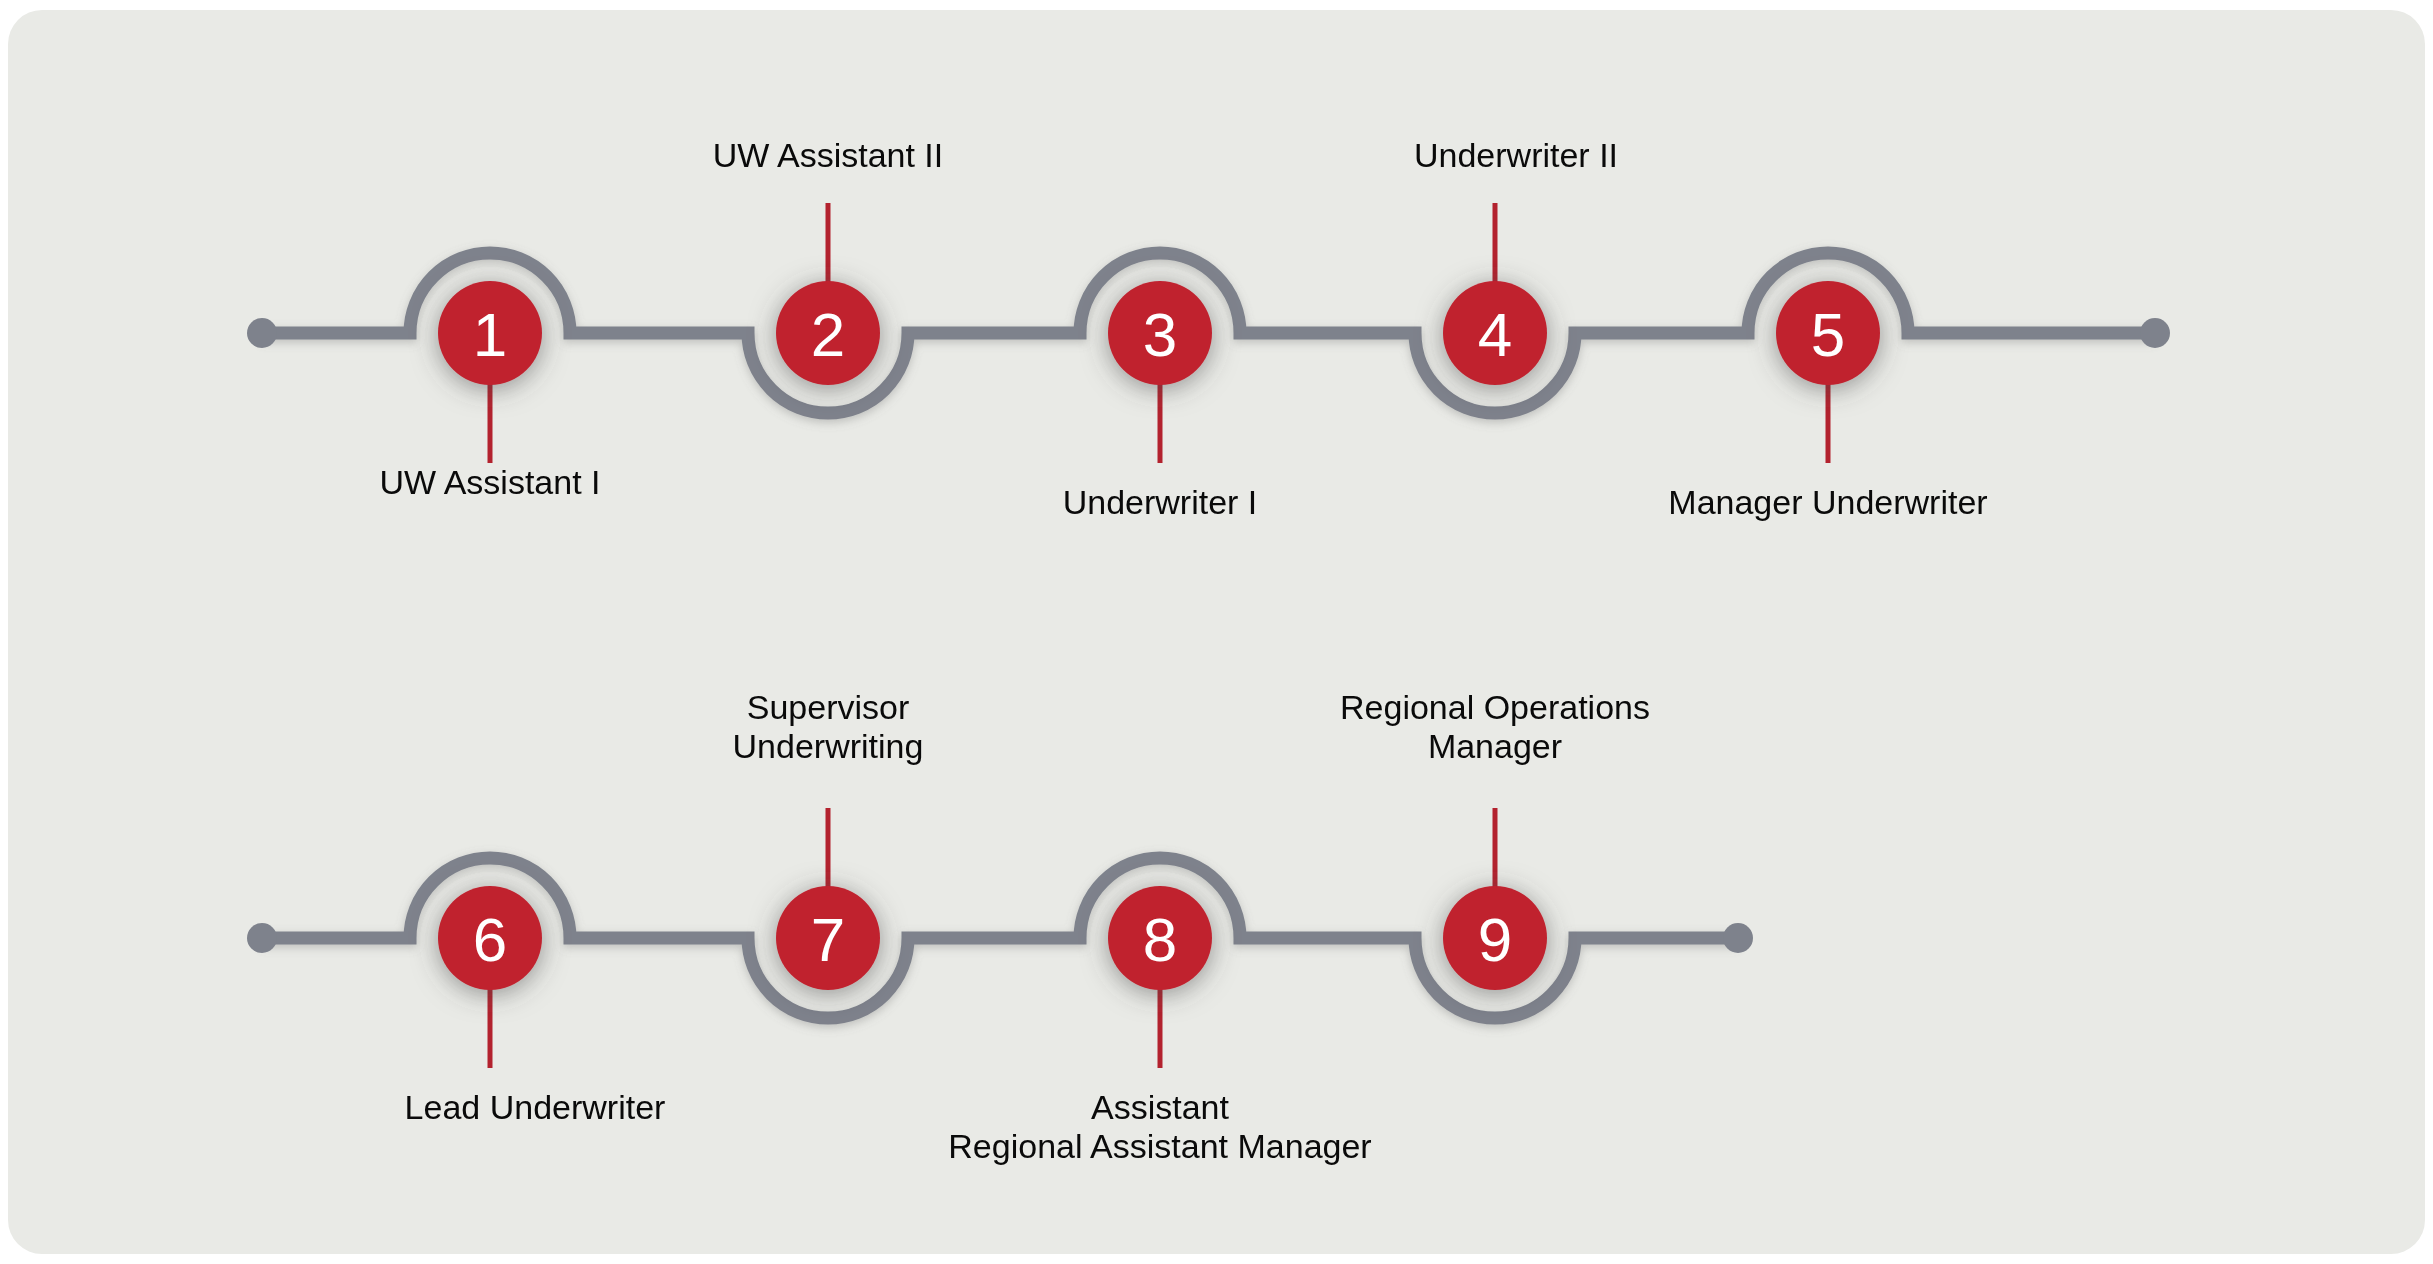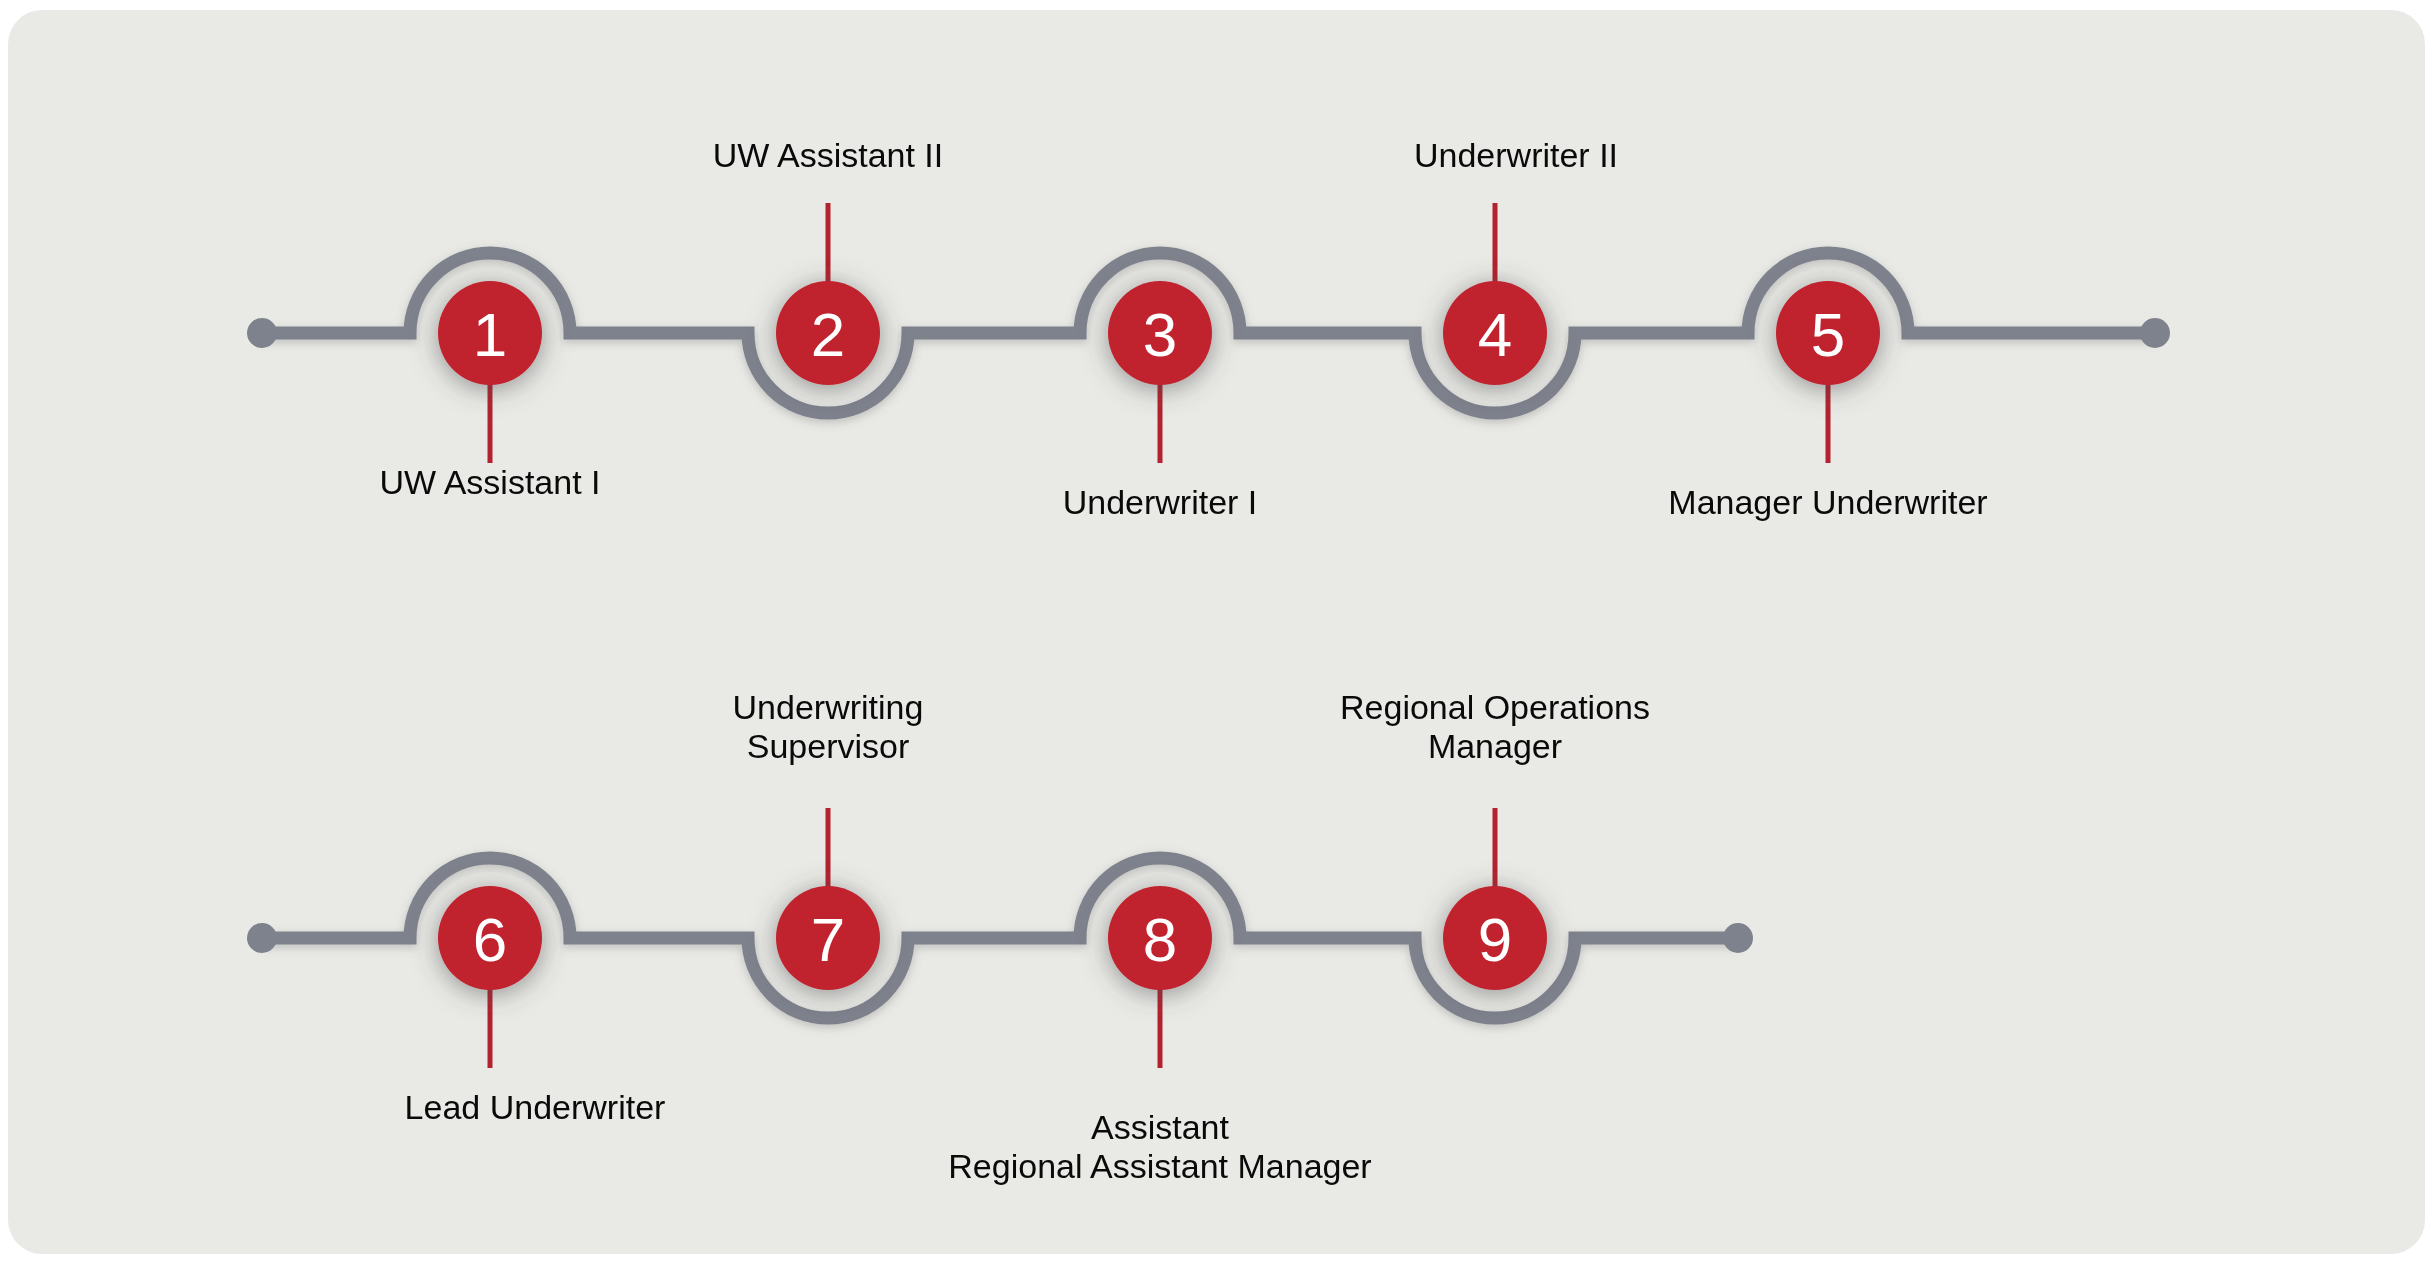--- a/index.html
+++ b/index.html
@@ -114,19 +114,19 @@
       <div class="node-label above" style="left: 828px; top: 136px;"><div>UW Assistant II</div></div>
       <div class="node-num" style="left: 1160px; top: 335px;">3</div>
       <div class="node-label below" style="left: 1160px; top: 483px;"><div>Underwriter I</div></div>
       <div class="node-num" style="left: 1495px; top: 335px;">4</div>
       <div class="node-label above" style="left: 1495px; top: 136px; margin-left: 21px;"><div>Underwriter II</div></div>
       <div class="node-num" style="left: 1828px; top: 335px;">5</div>
       <div class="node-label below" style="left: 1828px; top: 483px;"><div>Manager Underwriter</div></div>
       <div class="node-num" style="left: 490px; top: 940px;">6</div>
       <div class="node-label below" style="left: 500px; top: 1088px; margin-left: 35px;"><div>Lead Underwriter</div></div>
       <div class="node-num" style="left: 828px; top: 940px;">7</div>
-      <div class="node-label above" style="left: 828px; top: 688px;"><div>Underwriting</div><div>Supervisor</div></div>
+      <div class="node-label above" style="left: 828px; top: 688px;"><div>Supervisor</div><div>Underwriting</div></div>
       <div class="node-num" style="left: 1160px; top: 940px;">8</div>
-      <div class="node-label below" style="left: 1160px; top: 1088px; margin-top: 20px;"><div>Assistant</div><div>Regional Assistant Manager</div></div>
+      <div class="node-label below" style="left: 1160px; top: 1088px;"><div>Assistant</div><div>Regional Assistant Manager</div></div>
       <div class="node-num" style="left: 1495px; top: 940px;">9</div>
       <div class="node-label above" style="left: 1495px; top: 688px;"><div>Regional Operations</div><div>Manager</div></div>
     </div>
 </div>
 
 </body></html>

